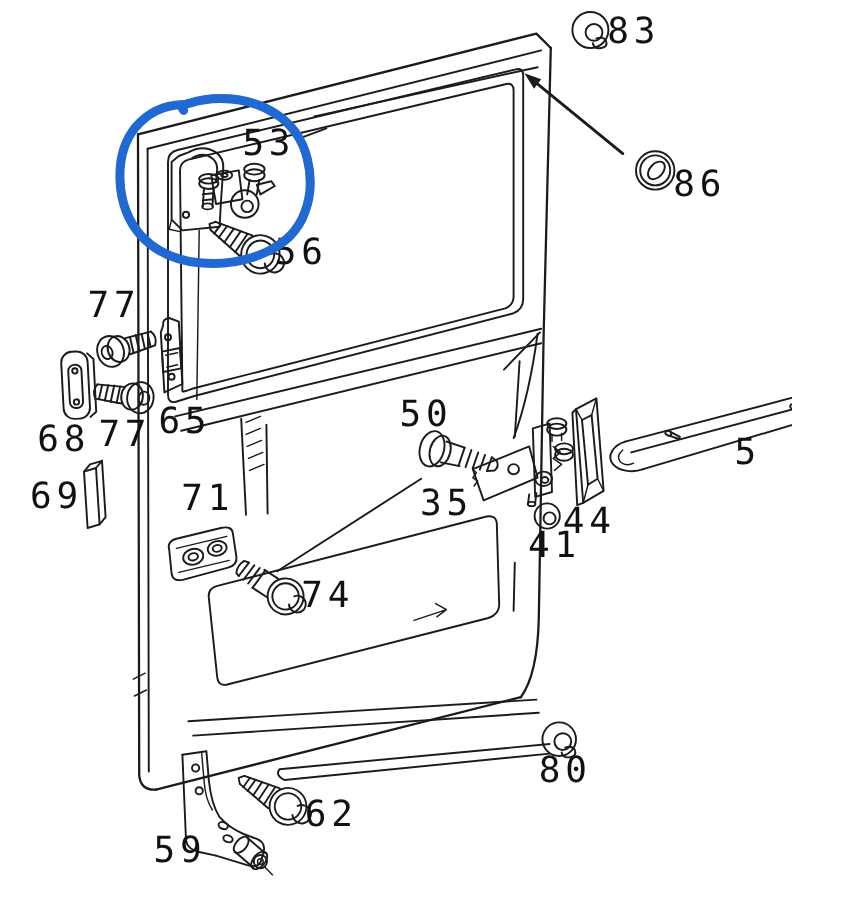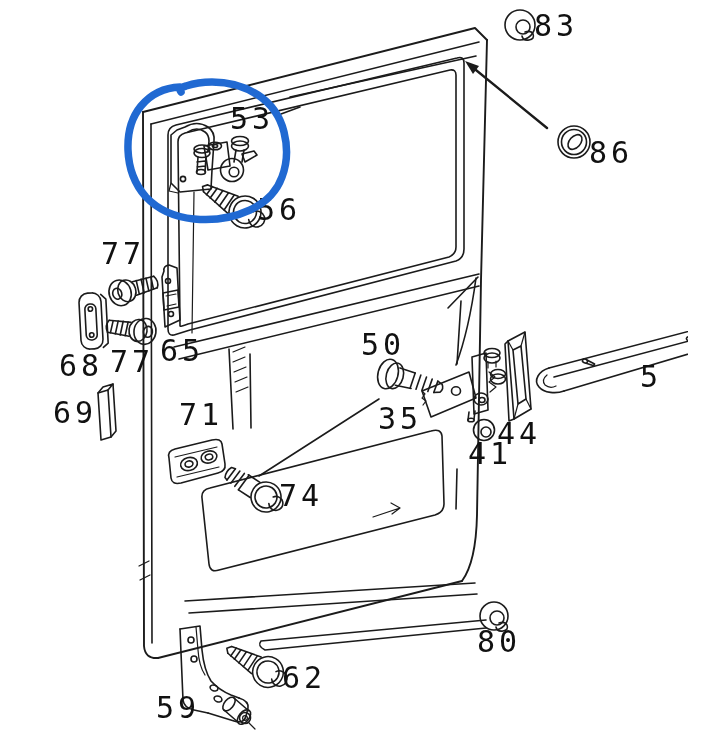--- a/index.html
+++ b/index.html
@@ -1,17 +1,17 @@
 <!DOCTYPE html>
 <html style="--bg: #ffffff; --line: #1b1b1b; --label: #111111; --hl: #2069d2;"><head>
 <meta charset="utf-8">
 <style>
   html,body{margin:0;padding:0;background:#fff;}
   .stage{position:relative;width:660px;height:752px;background:var(--bg,#ffffff);overflow:hidden;
-         font-family:"DejaVu Sans Mono","Liberation Mono",monospace;margin-left:28px;}
+         font-family:"DejaVu Sans Mono","Liberation Mono",monospace;}
   svg{display:block;}
   .ln{fill:none;stroke:var(--line,#1b1b1b);stroke-width:1.6;stroke-linecap:round;stroke-linejoin:round;}
   .ln2{fill:none;stroke:var(--line,#1b1b1b);stroke-width:1.9;stroke-linecap:round;stroke-linejoin:round;}
   .thin{fill:none;stroke:var(--line,#1b1b1b);stroke-width:1.2;stroke-linecap:round;stroke-linejoin:round;}
   .fil{fill:var(--line,#1b1b1b);stroke:none;}
   .lbl{font-family:"DejaVu Sans Mono","Liberation Mono",monospace;font-size:30px;letter-spacing:4px;
        fill:var(--label,#111);}
   .anno{fill:none;stroke:var(--hl,#2069d2);stroke-width:7.5;stroke-linecap:round;stroke-linejoin:round;}
 </style>
 </head>

